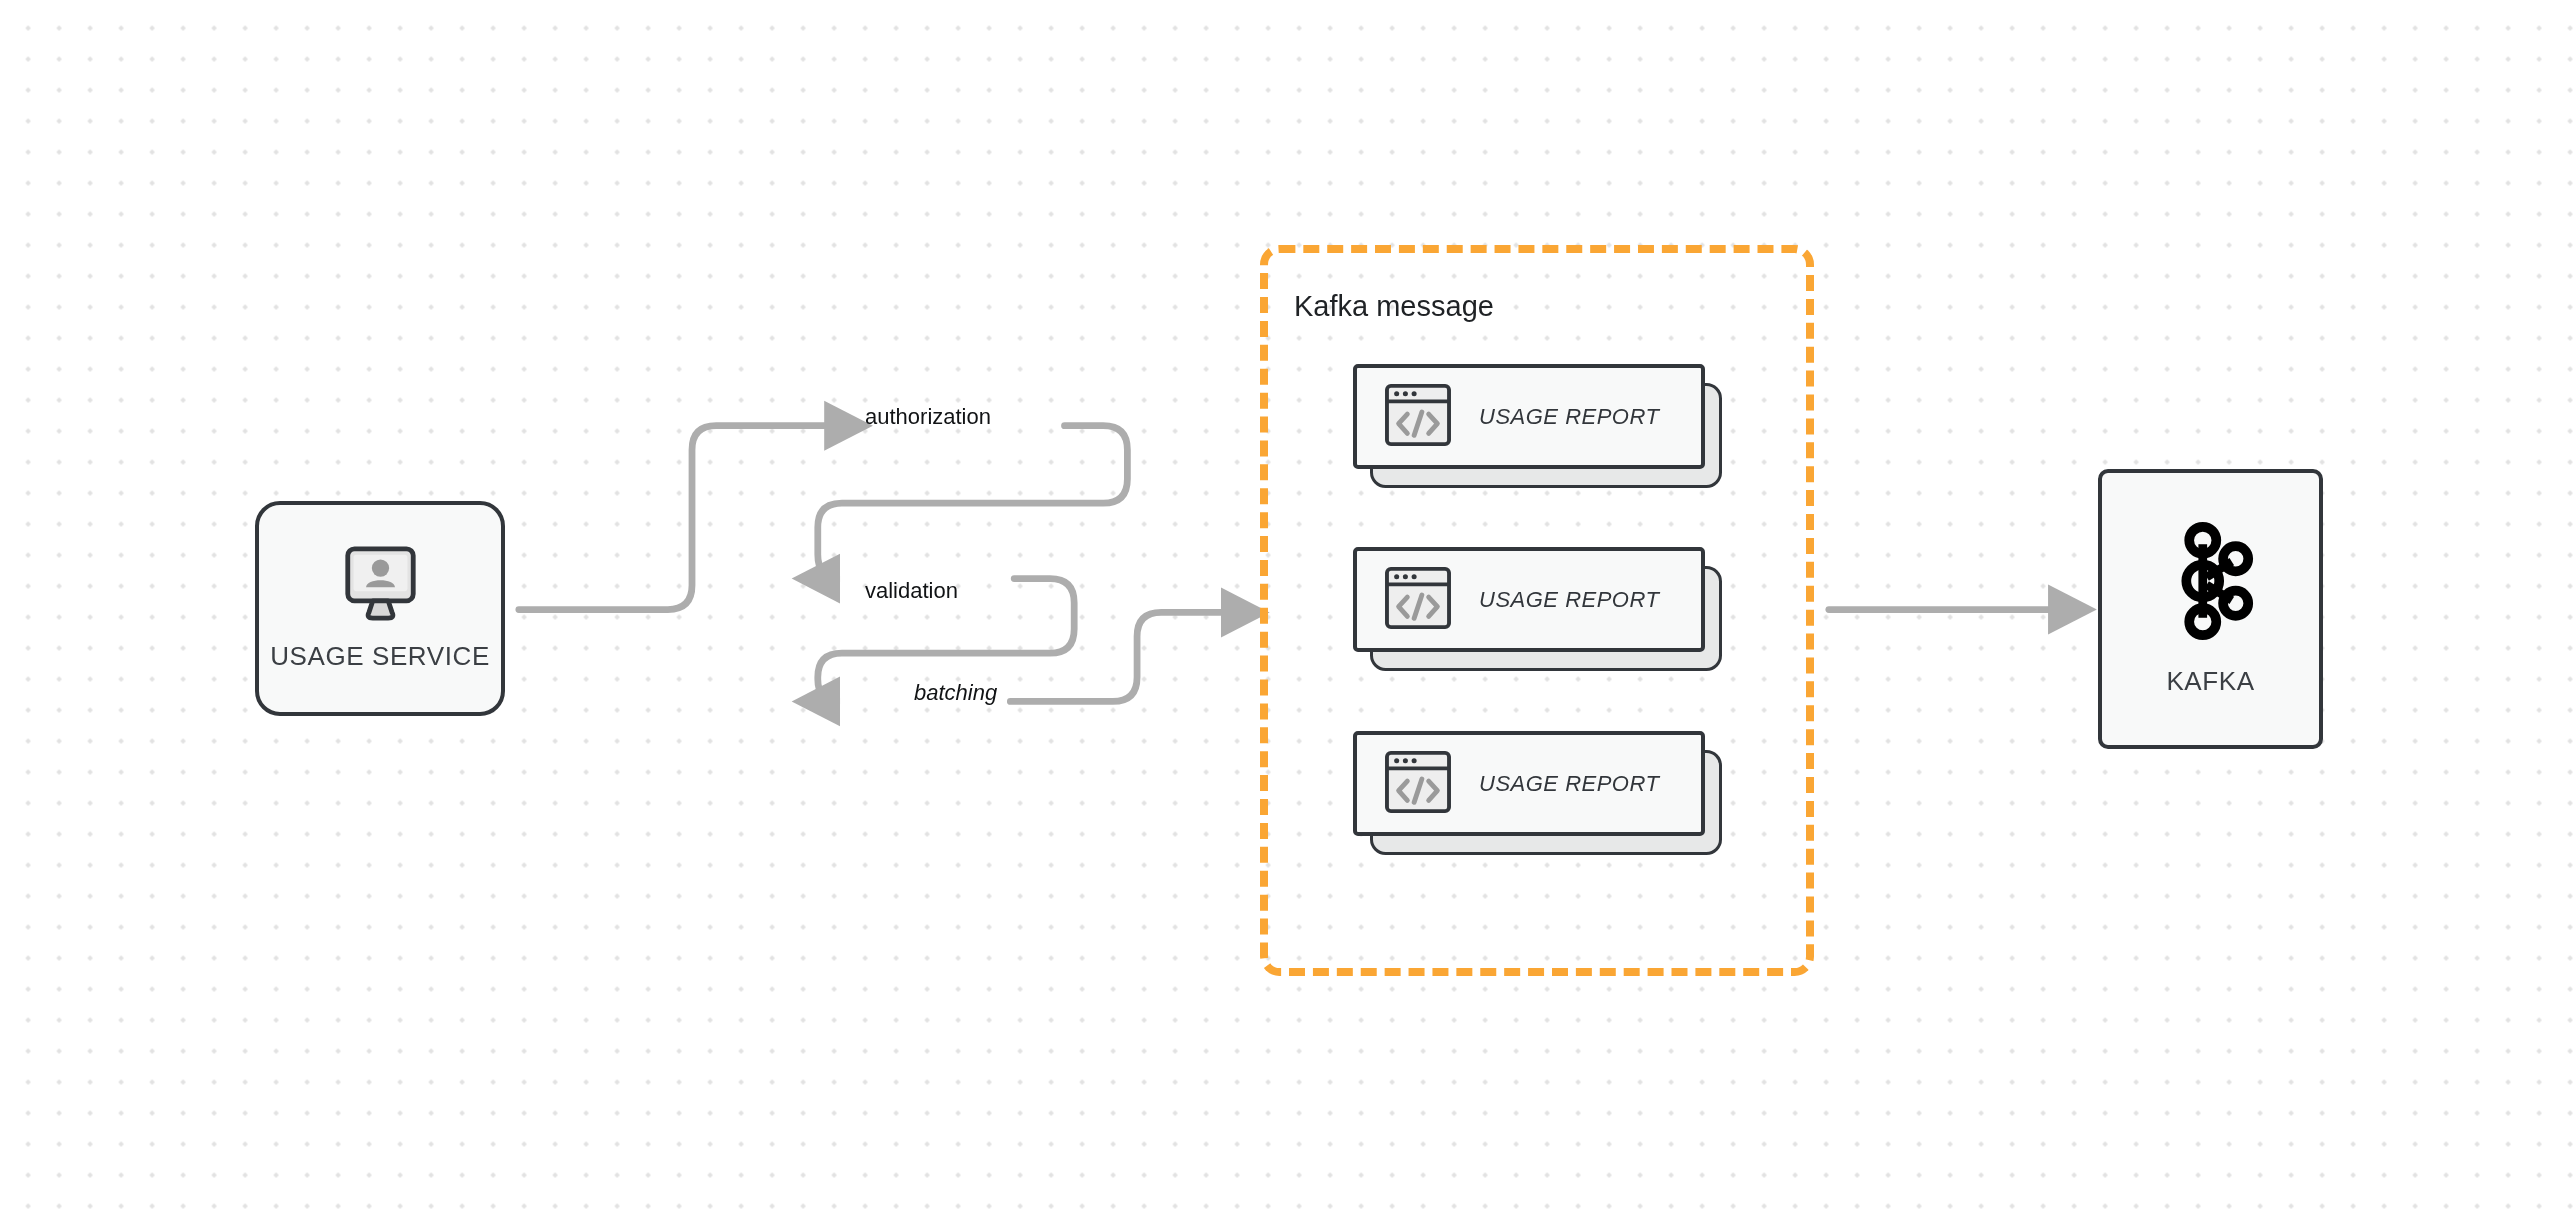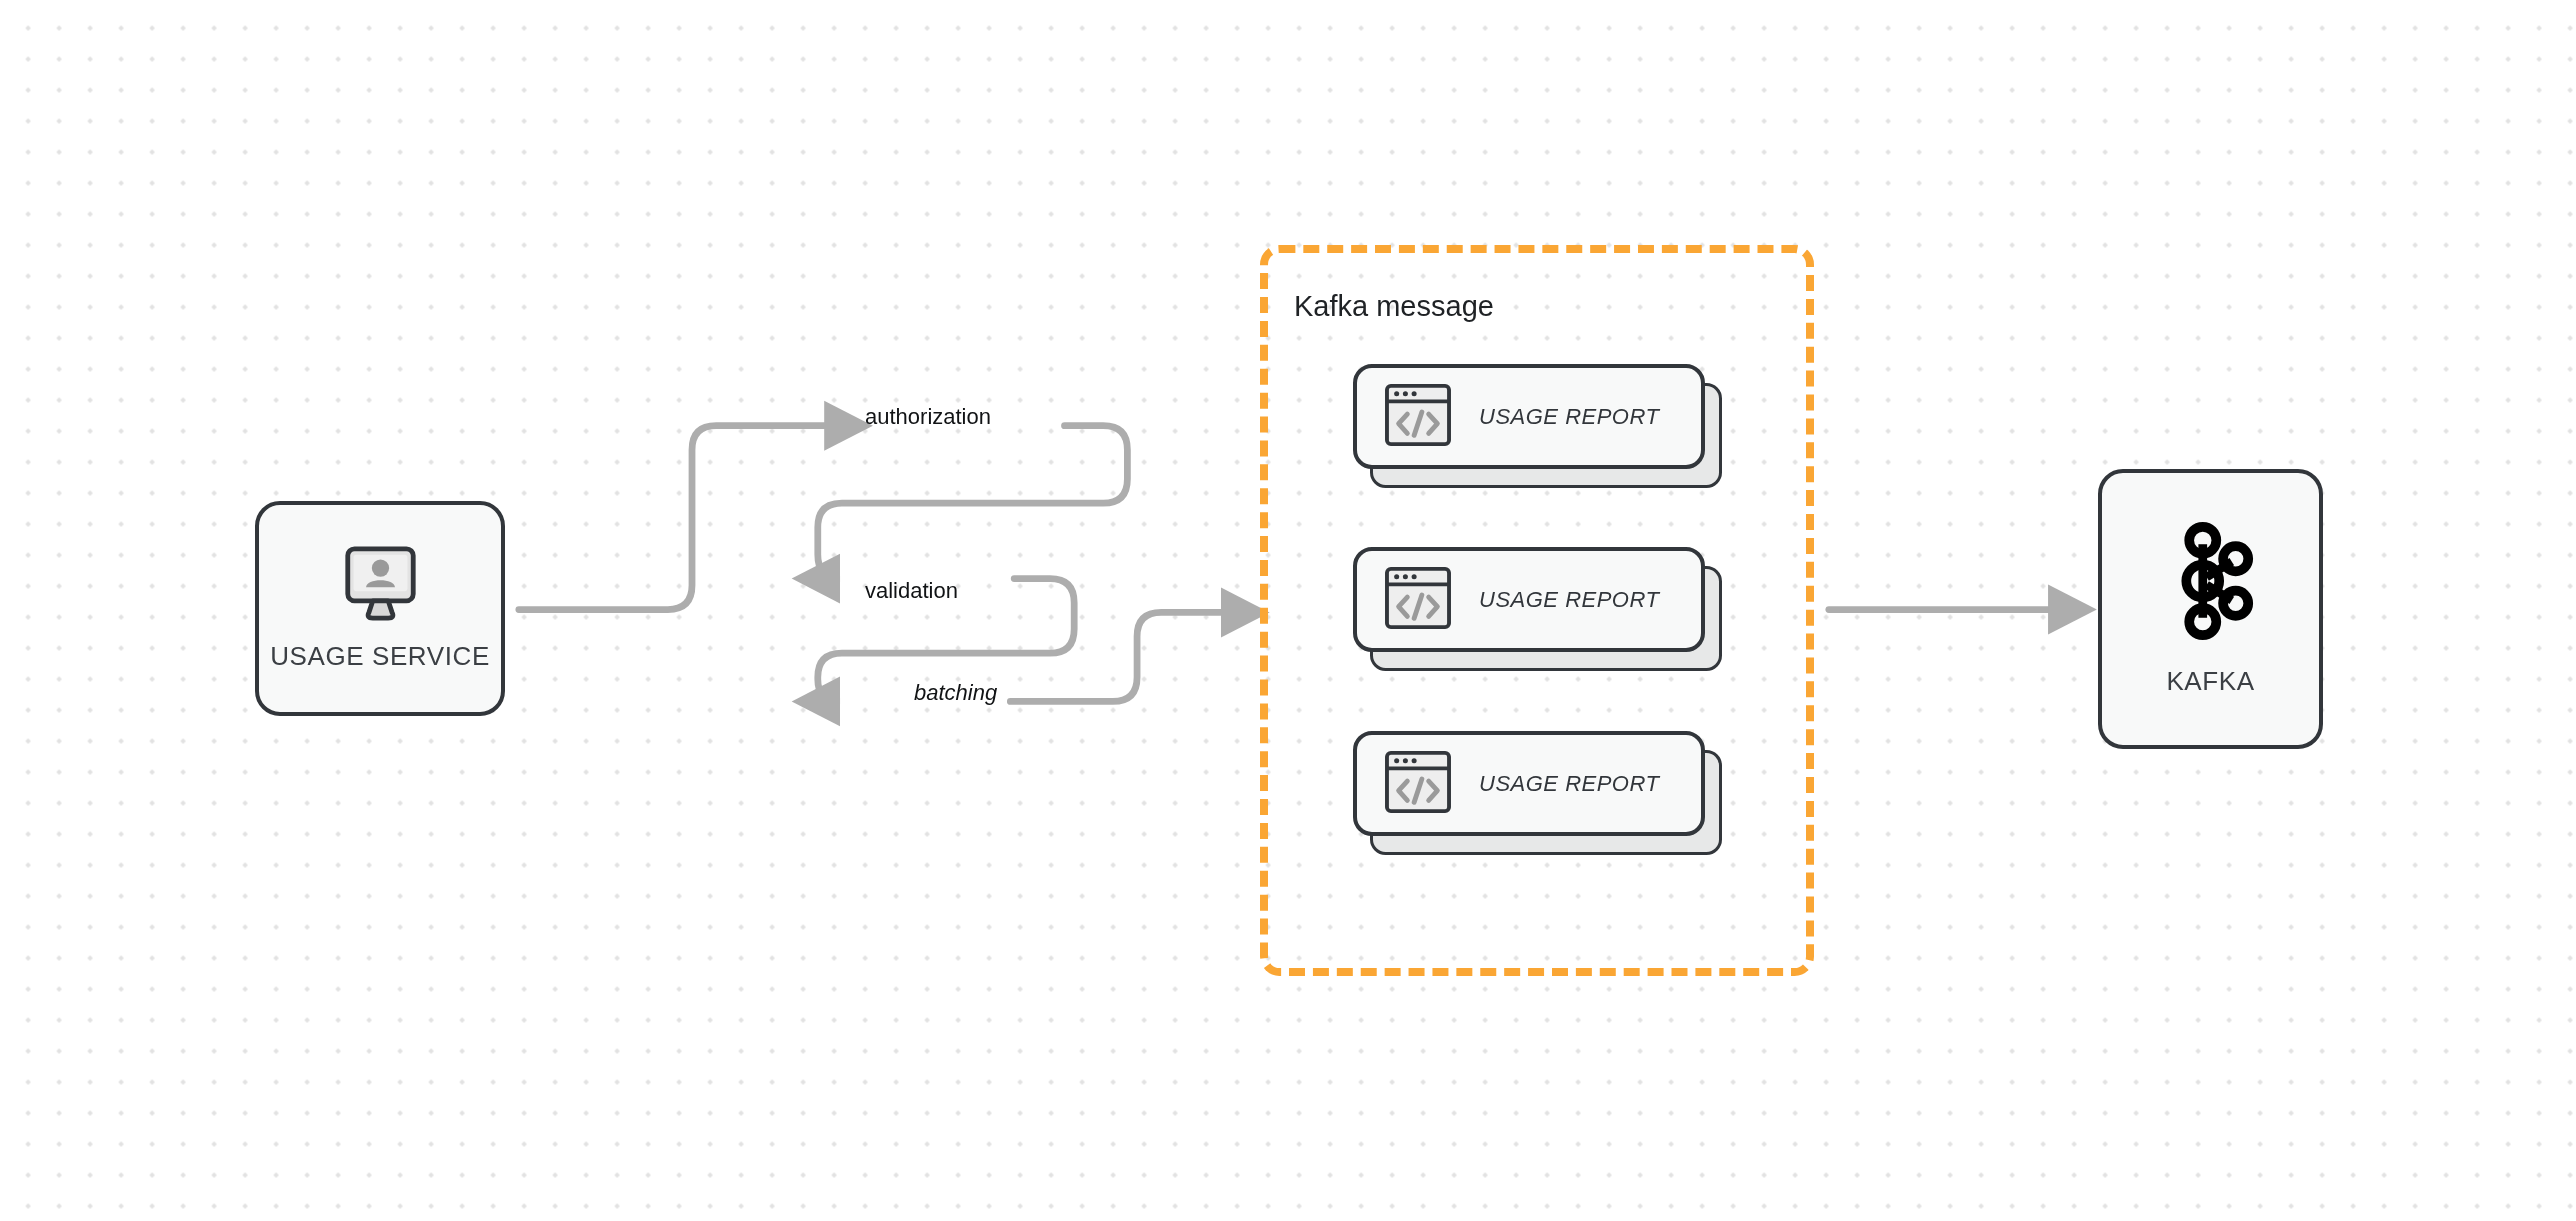--- a/index.html
+++ b/index.html
@@ -55,21 +55,21 @@
     height: 215px;
   }
   #usage-service .node-label { margin-top: 15.5px; }
 
   
   #kafka-node {
     left: 2098px;
     top: 469px;
     width: 225px;
     height: 280px;
-    border-radius: 25px;
+    border-radius: 10px;
   }
   #kafka-node .node-label { margin-top: 21px; }
 
   
   #kafka-message-group {
     position: absolute;
     left: 1260px;
     top: 245px;
     width: 554px;
     height: 731px;
@@ -105,21 +105,21 @@
     box-sizing: border-box;
   }
   .report-card-front {
     position: absolute;
     left: 0;
     top: 0;
     width: 352px;
     height: 105px;
     background: #f8f9f9;
     border: 4.8px solid #32363b;
-    border-radius: 19px;
+    border-radius: 5px;
     box-sizing: border-box;
     display: flex;
     align-items: center;
   }
   .report-card-icon {
     margin-left: 27px;
     flex: 0 0 auto;
   }
   .report-card-text {
     margin-left: 27px;

